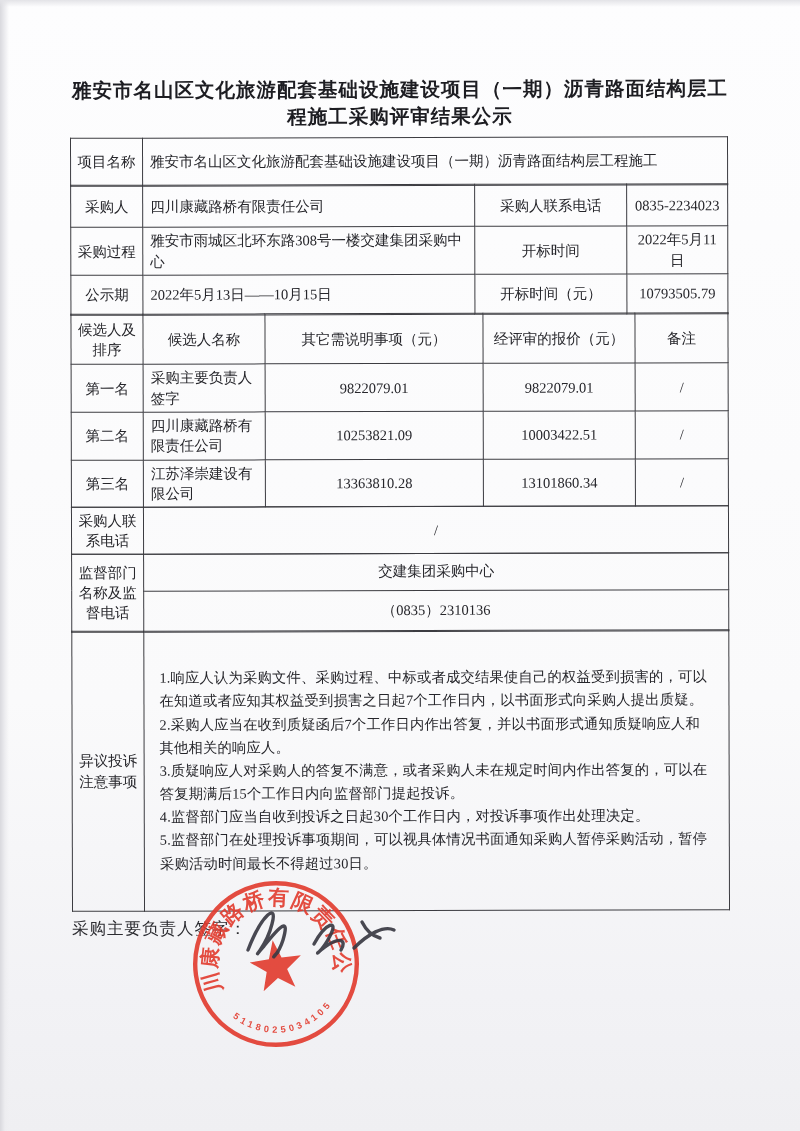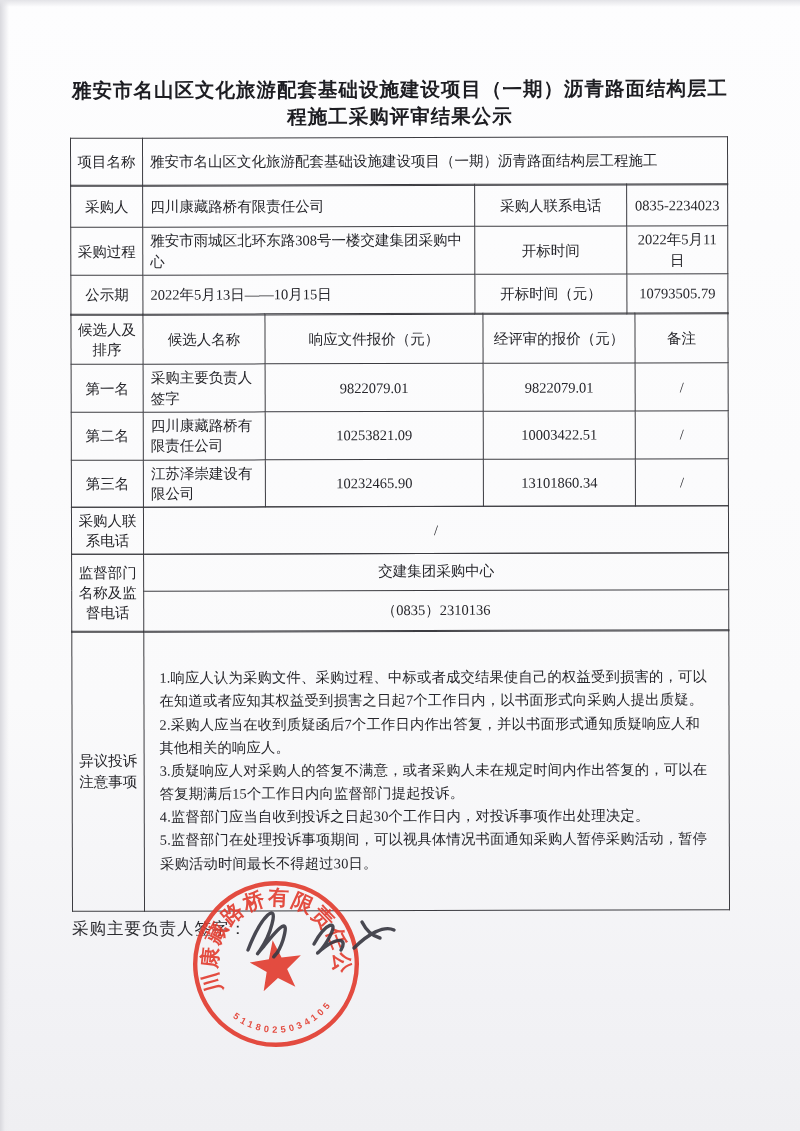--- a/index.html
+++ b/index.html
@@ -124,42 +124,42 @@
           <col style="width:72px">
           <col style="width:122px">
           <col style="width:218px">
           <col style="width:152px">
           <col>
         </colgroup>
       <tbody>
           <tr style="height:50px;">
         <td class="lbl">候选人及排序</td>
         <td class="ctr">候选人名称</td>
-        <td class="ctr">响应文件报价（元）</td>
+        <td class="ctr">其它需说明事项（元）</td>
         <td class="ctr">经评审的报价（元）</td>
         <td class="ctr">备注</td>
       </tr>
       <tr style="height:44px;">
         <td class="lbl">第一名</td>
         <td class="val">采购主要负责人签字</td>
         <td class="ctr">9822079.01</td>
         <td class="ctr">9822079.01</td>
         <td class="ctr">/</td>
       </tr>
       <tr style="height:47px;">
         <td class="lbl">第二名</td>
         <td class="val">四川康藏路桥有限责任公司</td>
         <td class="ctr">10253821.09</td>
         <td class="ctr">10003422.51</td>
         <td class="ctr">/</td>
       </tr>
       <tr style="height:40px;">
         <td class="lbl">第三名</td>
         <td class="val">江苏泽崇建设有限公司</td>
-        <td class="ctr">10232465.90</td>
+        <td class="ctr">13363810.28</td>
         <td class="ctr">13101860.34</td>
         <td class="ctr">/</td>
       </tr>
     </tbody>
       </table>
 
     <table>
       <colgroup>
           <col style="width:72px">
           <col>

